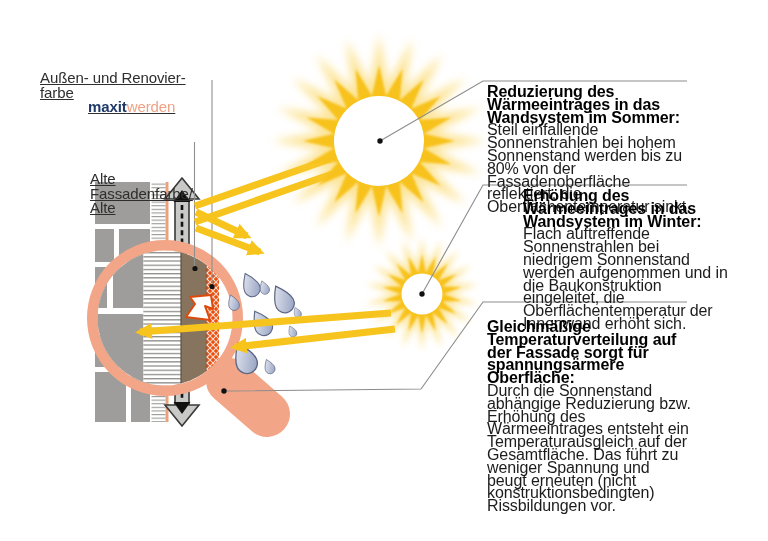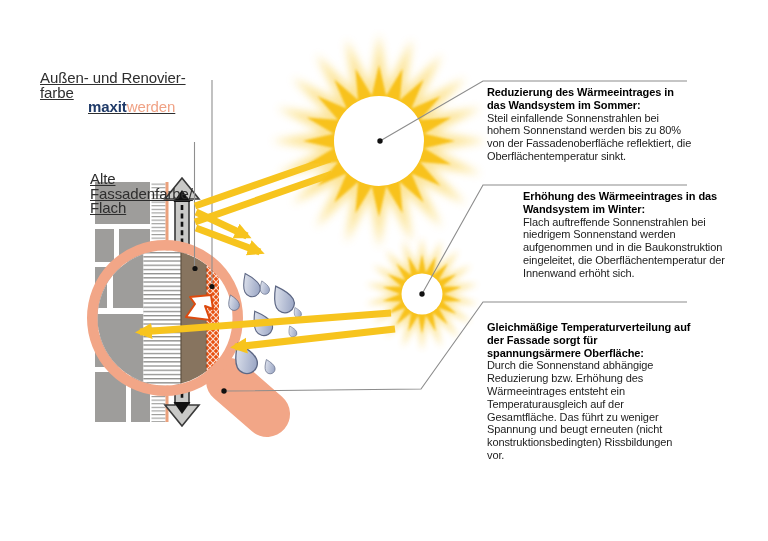--- a/index.html
+++ b/index.html
@@ -2,21 +2,21 @@
 <html><head>
 <meta charset="utf-8">
 <style>
   html,body{margin:0;padding:0;background:#fff;}
   #stage{position:relative;width:768px;height:541px;background:#ffffff;overflow:hidden;
          font-family:"Liberation Sans", sans-serif;}
   #stage svg{position:absolute;left:0;top:0;}
   .label{position:absolute;color:#2e2e2e;font-size:15px;line-height:14.5px;text-align:left;letter-spacing:-0.1px;text-decoration:underline;}
   .brand-navy{color:#1F3A68;font-weight:bold;margin-left:48px;}
   .brand-salmon{color:#F0A285;}
-  .callout{position:absolute;width:205px;font-size:11px;line-height:12.8px;letter-spacing:-0.1px;}
+  .callout{position:absolute;width:205px;font-size:16px;line-height:12.8px;letter-spacing:-0.1px;}
   .callout .co-title{font-weight:bold;color:#000;}
   .callout .co-body{color:#1c1c1c;}
 </style>
 </head>
 <body>
 
 <div id="stage">
 
 <svg width="768" height="541" viewBox="0 0 768 541">
   <defs>
@@ -145,21 +145,21 @@
   <circle cx="224" cy="391" r="2.7" fill="#111"></circle>
 </svg>
 
 <div class="label" style="left:40px;top:71px;width:168px;">
   <div>Außen- und Renovier-</div>
   <div><span>farbe </span><span class="brand-navy">maxit</span><span class="brand-salmon">werden</span></div>
 </div>
 
 <div class="label" style="left:90px;top:145px;width:100px;margin-top:27px;">
   <div>Alte Fassadenfarbe/</div>
-  <div>Flach</div>
+  <div>Alte</div>
 </div>
 
 <div class="callout" style="left:487px;top:86px;">
   <div class="co-title">Reduzierung des Wärmeeintrages in das Wandsystem im Sommer:</div>
   <div class="co-body">Steil einfallende Sonnenstrahlen bei hohem Sonnenstand werden bis zu 80% von der Fassadenoberfläche reflektiert, die Oberflächentemperatur sinkt.</div>
 </div>
 
 <div class="callout" style="left:504px;top:190px;margin-left:19px;">
   <div class="co-title">Erhöhung des Wärmeeintrages in das Wandsystem im Winter:</div>
   <div class="co-body">Flach auftreffende Sonnenstrahlen bei niedrigem Sonnenstand werden aufgenommen und in die Baukonstruktion eingeleitet, die Oberflächentemperatur der Innenwand erhöht sich.</div>

